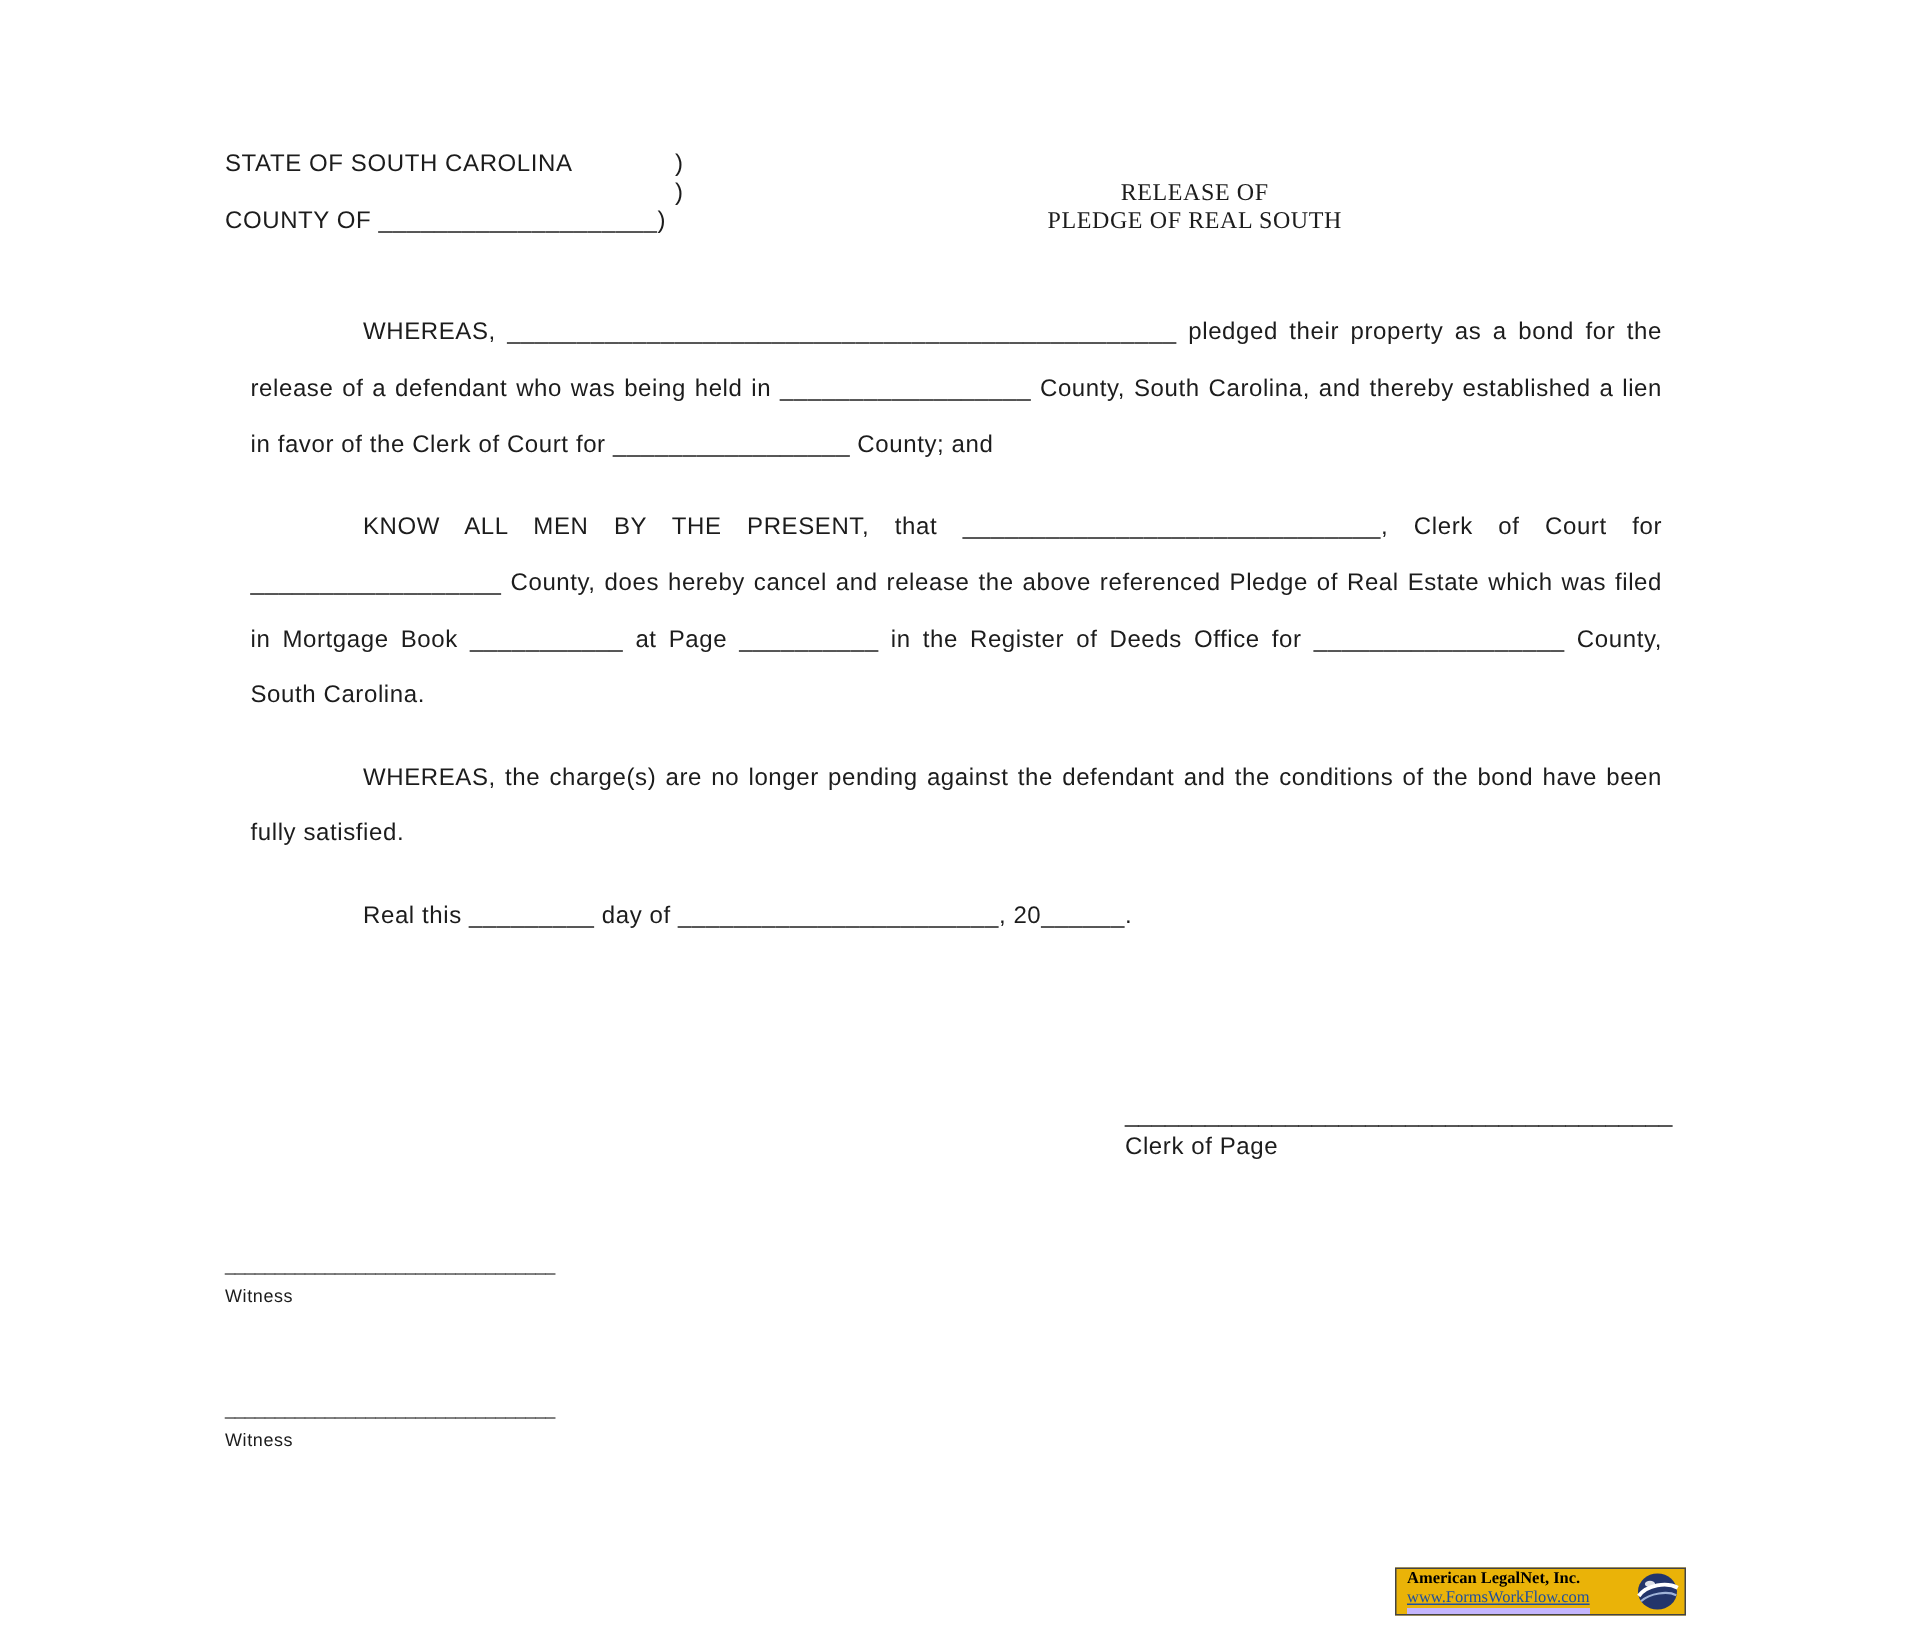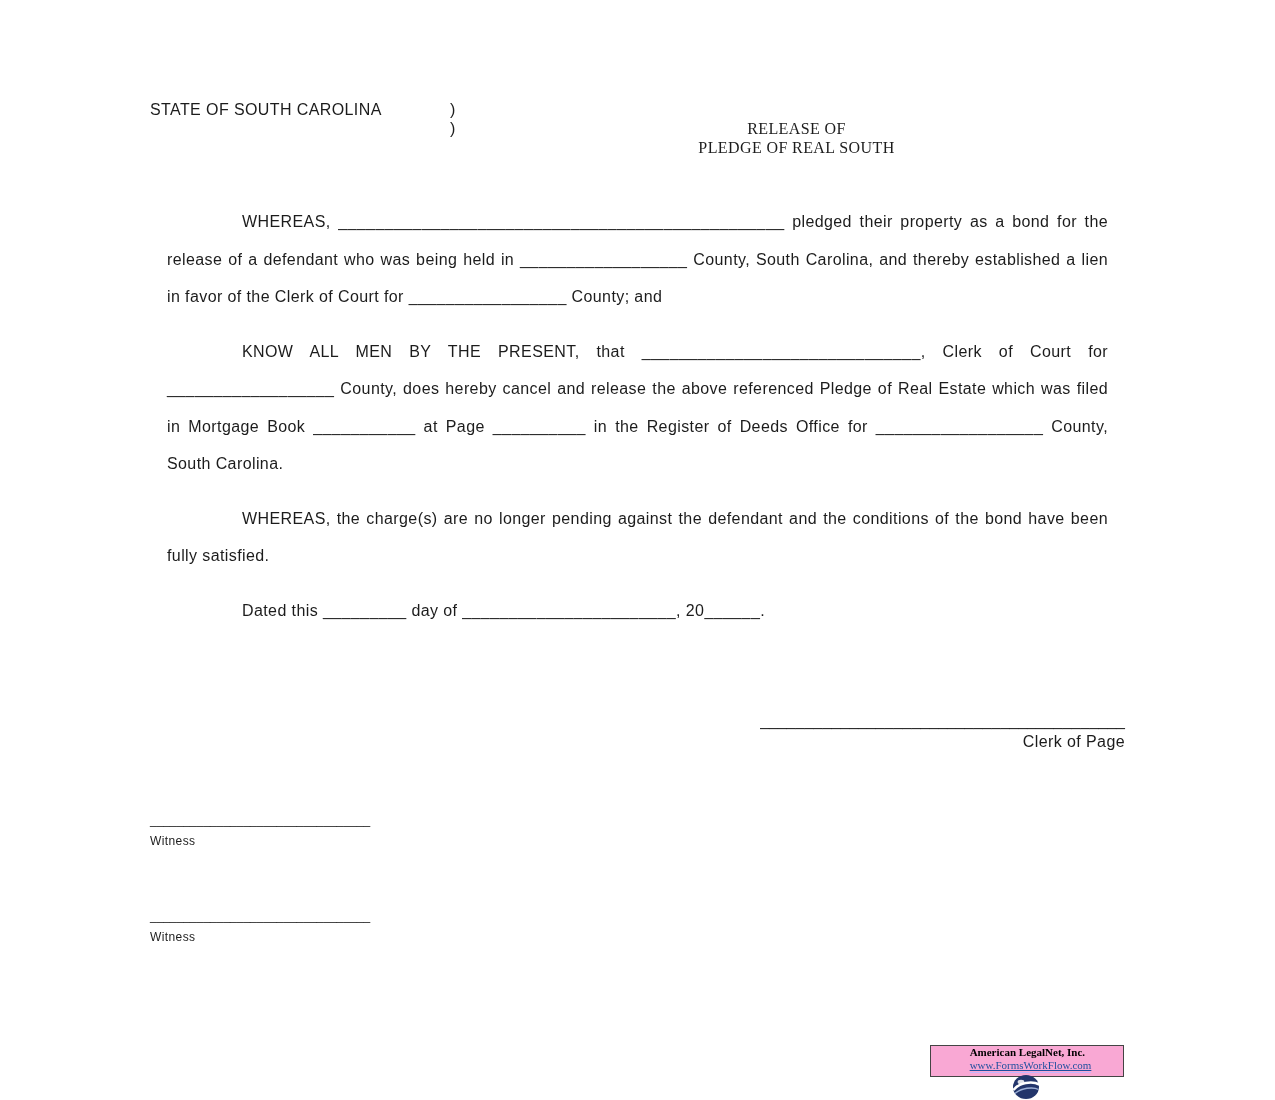--- a/index.html
+++ b/index.html
@@ -53,26 +53,25 @@
     line-height:37.5px;
     text-align:justify;
     letter-spacing:0.4px;
   }
   .doc-body p{
     margin:17px;
     text-indent:75px;
   }
   
   .clerk-sig{
-    margin-top:82px;
+    margin-top:105px;
     margin-left:600px;
     font-size:16px;
     line-height:20px;
     letter-spacing:0.4px;
-    text-align:right;
   }
   .witness-sig{
     font-size:12px;
     line-height:20px;
     letter-spacing:0.4px;
   }
   .witness-sig.first{margin-top:58px;}
   .witness-sig.second{margin-top:55px;}
   .sig-line{
     white-space:nowrap;
@@ -82,43 +81,42 @@
     margin-top:1px;
   }
   
   .footer-box{
     position:absolute;
     left:930px;
     top:1045px;
     width:194px;
     height:32px;
     border:1px solid #444;
-    background:#f9a8d4;
+    background:#eab308;
     display:flex;
     align-items:center;
     box-sizing:border-box;
-    flex-direction:column;
   }
   .footer-text{
     flex:1;
     padding-left:7px;
     font-family:"Liberation Serif", serif;
     font-size:11px;
     line-height:13px;
   }
   .footer-company{
     font-weight:bold;
     color:#000;
   }
   .footer-url{
     color:#1f4f9f;
     text-decoration:underline;
     cursor:pointer;
     display:inline-block;
-    border-bottom:1px solid #c4b5fd;
+    border-bottom:4px solid #c4b5fd;
     text-decoration-skip-ink:none;
   }
   .footer-logo{
     width:32px;
     height:28px;
     margin-right:2px;
     flex:0 0 32px;
   }
 </style>
 </head>
@@ -129,32 +127,35 @@
 
     <div class="doc-header">
       <div class="header-left">
         <div class="hl-line">
           <span>STATE OF SOUTH CAROLINA</span>
           <span class="paren">)</span>
         </div>
         <div class="hl-line">
           <span class="paren">)</span>
         </div>
+        <div class="hl-line">
+          <span>COUNTY OF ____________________)</span>
+        </div>
       </div>
       <div class="header-title">
         <div>RELEASE OF</div>
         <div>PLEDGE OF REAL SOUTH</div>
       </div>
     </div>
 
     <div class="doc-body">
       <p>WHEREAS, ________________________________________________ pledged their property as a bond for the release of a defendant who was being held in __________________ County, South Carolina, and thereby established a lien in favor of the Clerk of Court for _________________ County; and</p>
       <p>KNOW ALL MEN BY THE PRESENT, that ______________________________, Clerk of Court for __________________ County, does hereby cancel and release the above referenced Pledge of Real Estate which was filed in Mortgage Book ___________ at Page __________ in the Register of Deeds Office for __________________ County, South Carolina.</p>
       <p>WHEREAS, the charge(s) are no longer pending against the defendant and the conditions of the bond have been fully satisfied.</p>
-      <p>Dated this _________ day of _______________________, 20______.</p>
+      <p>Real this _________ day of _______________________, 20______.</p>
     </div>
 
     <div class="clerk-sig">
       <div class="sig-line">_________________________________________</div>
       <div class="sig-label">Clerk of Page</div>
     </div>
 
     <div class="witness-sig first">
       <div class="sig-line">_________________________________</div>
       <div class="sig-label">Witness</div>

